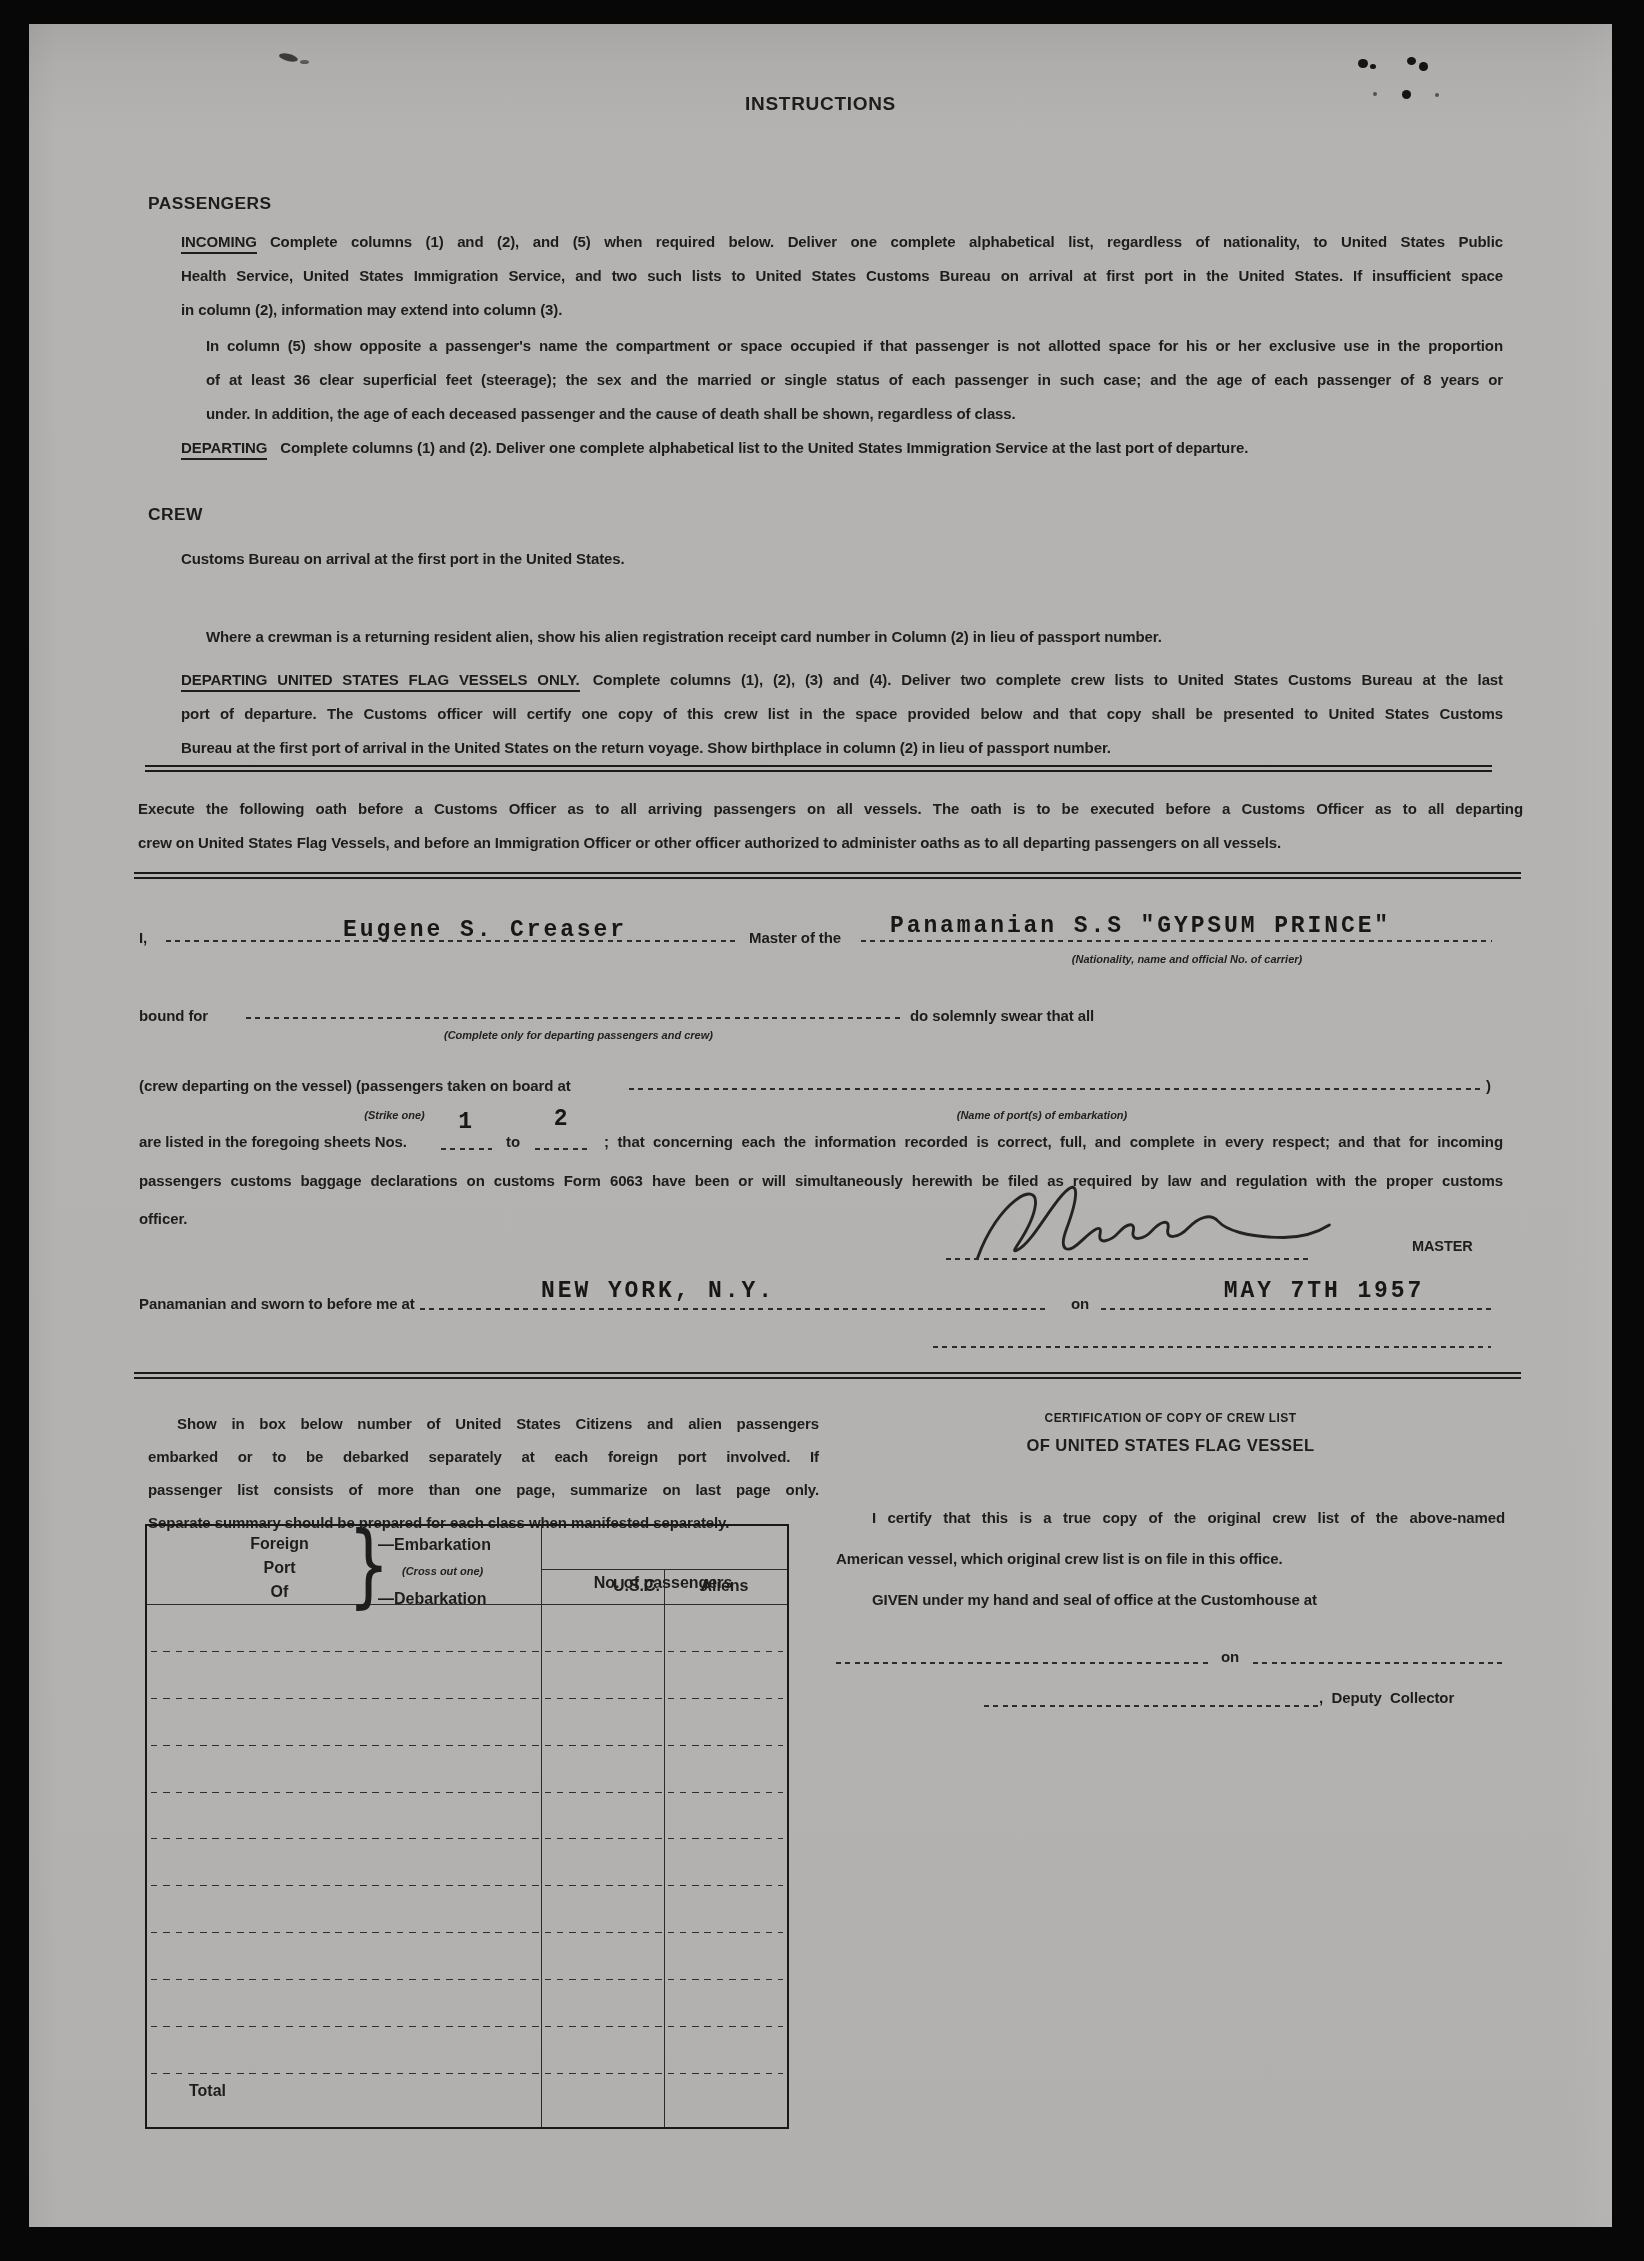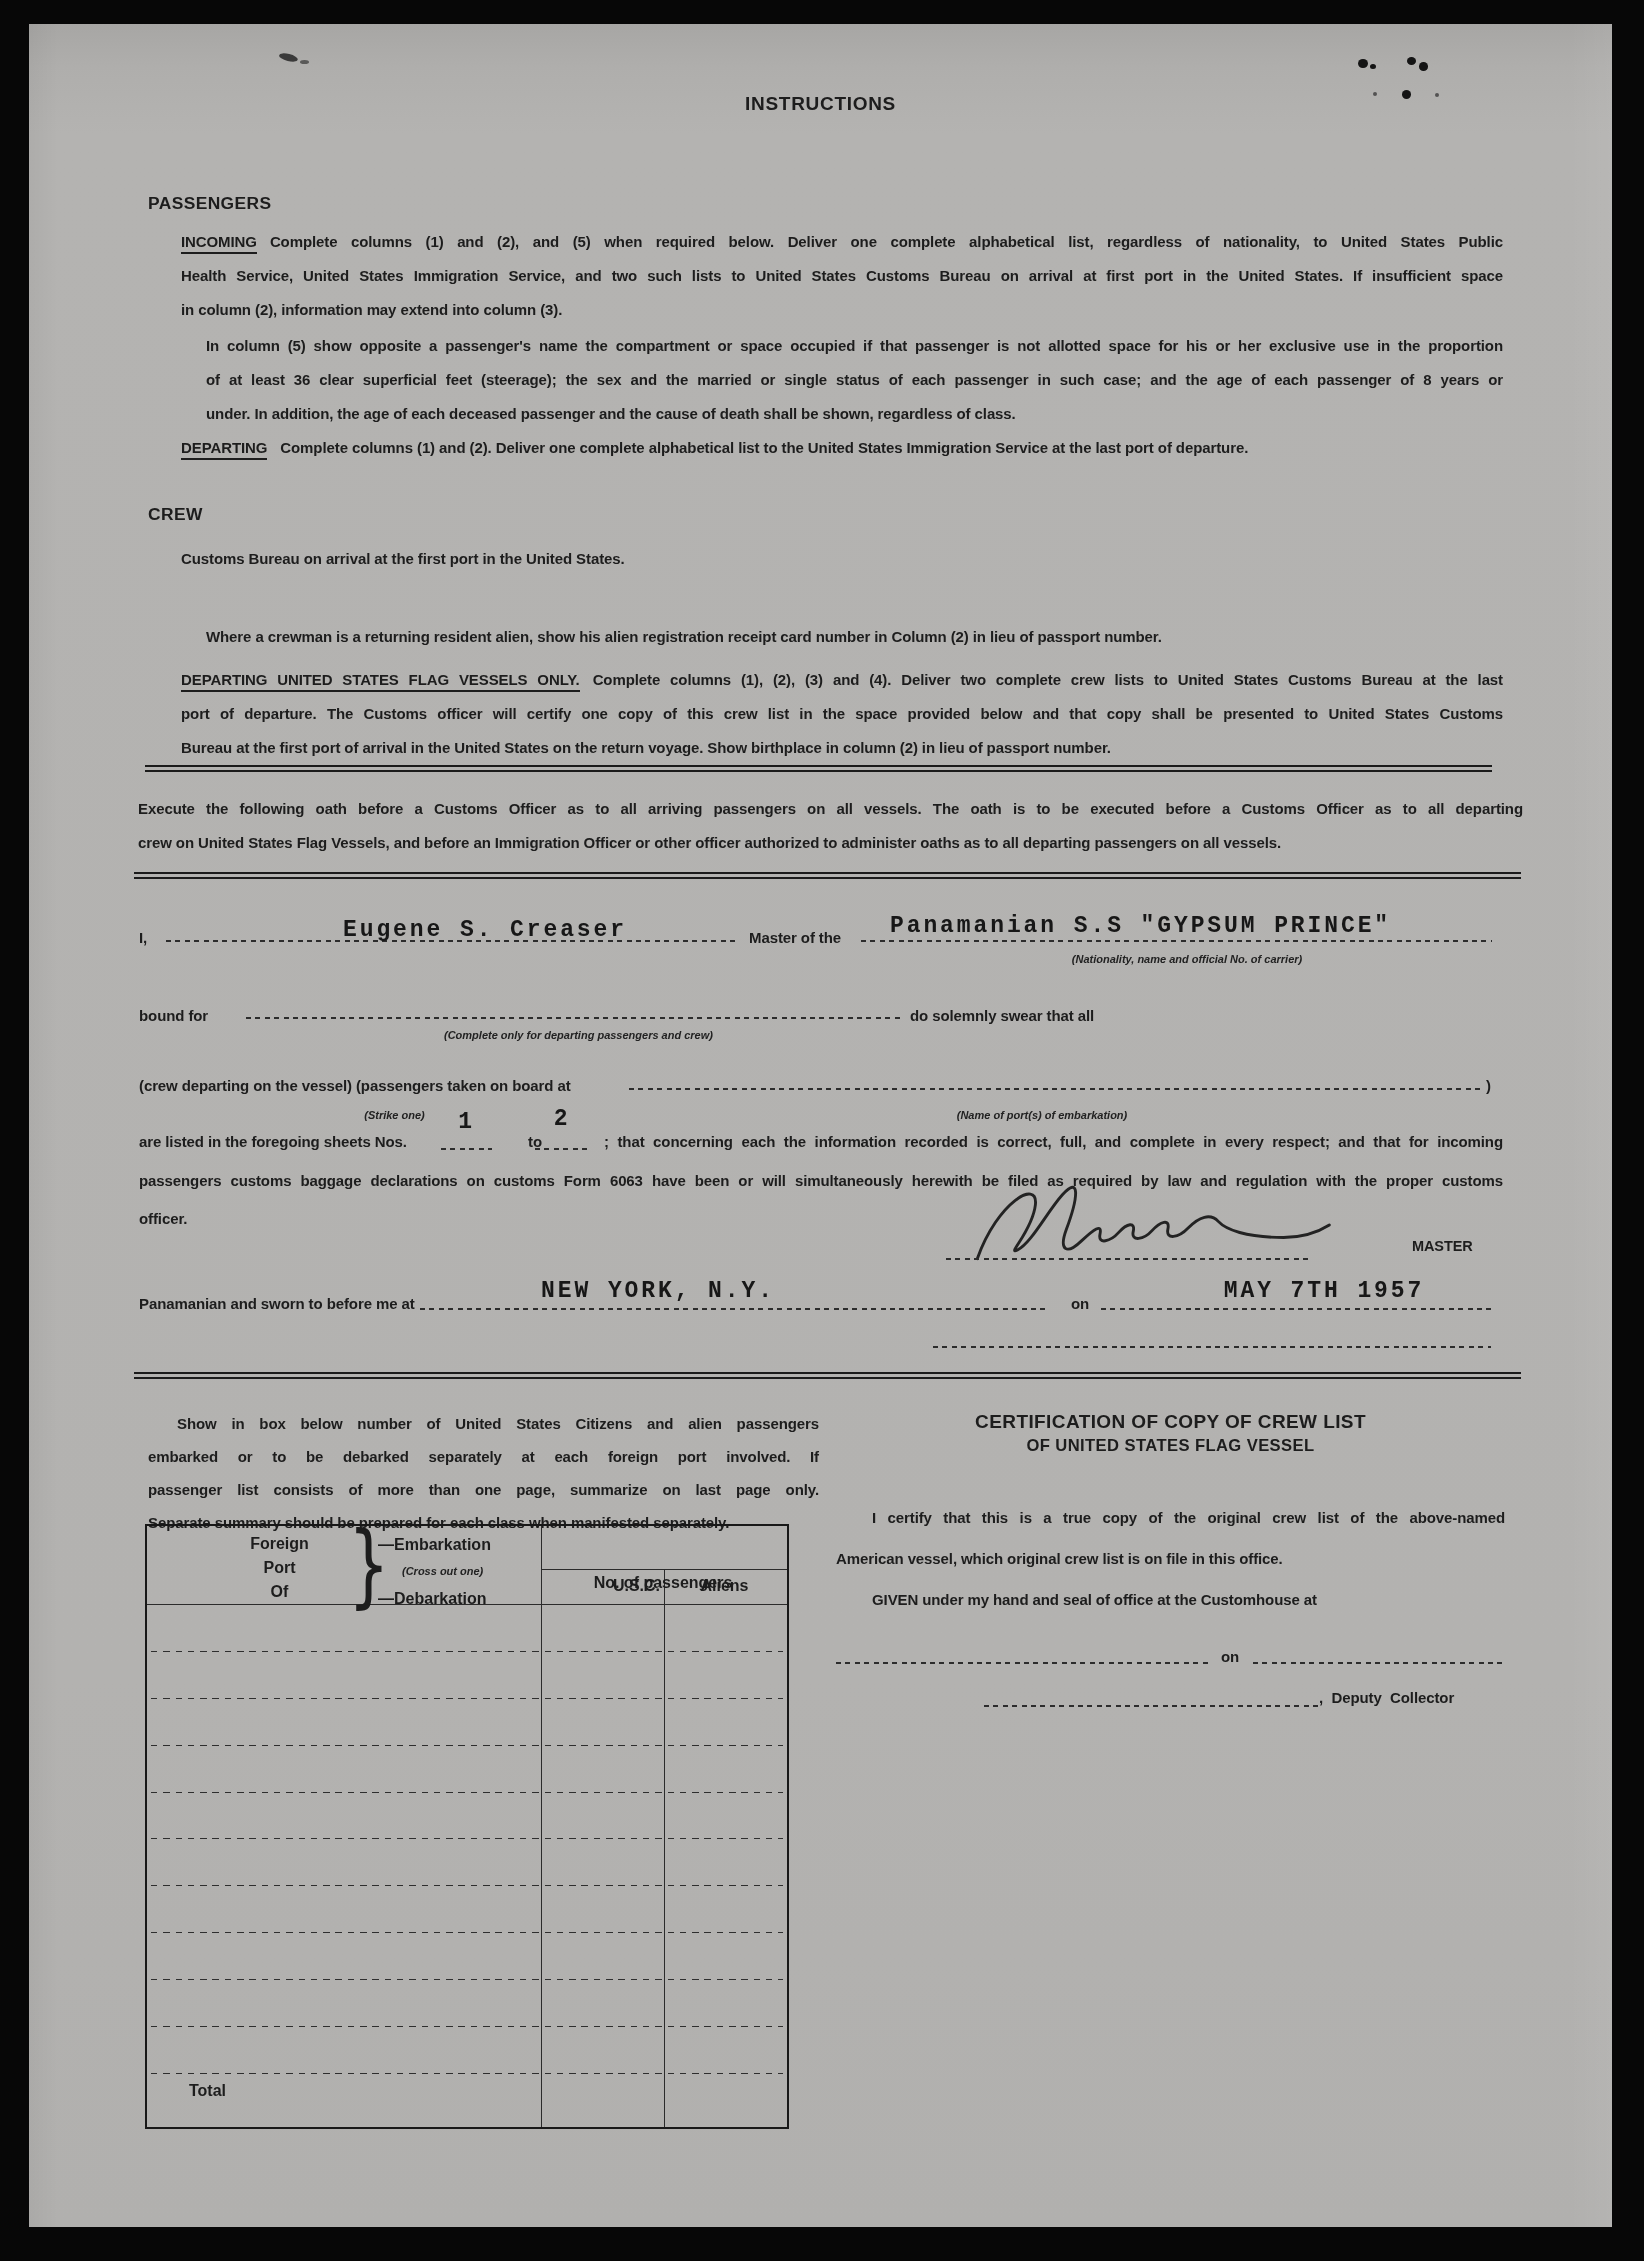--- a/index.html
+++ b/index.html
@@ -125,21 +125,21 @@
 
   <span class="abs b nw" style="left:110px;top:1052px;">(crew departing on the vessel) (passengers taken on board at</span>
   <div class="dots" style="left:600px;top:1064px;width:854px;"></div>
   <span class="abs b nw" style="left:1457px;top:1052px;">)</span>
   <div class="abs cap" style="left:293px;top:1085px;width:145px;">(Strike one)</div>
   <div class="abs cap" style="left:832px;top:1085px;width:362px;">(Name of port(s) of embarkation)</div>
 
   <span class="abs b nw" style="left:110px;top:1108px;">are listed in the foregoing sheets Nos.</span>
   <div class="dots" style="left:412px;top:1124px;width:51px;"></div>
   <span class="abs tw" style="left:412px;top:1085px;width:51px;">1</span>
-  <span class="abs b nw" style="left:499px;top:1108px;">to</span>
+  <span class="abs b nw" style="left:477px;top:1108px;">to</span>
   <div class="dots" style="left:506px;top:1124px;width:54px;"></div>
   <span class="abs tw" style="left:506px;top:1082px;width:54px;">2</span>
   <div class="abs b jl" style="left:575px;top:1108px;width:899px;">; that concerning each the information recorded is correct, full, and complete in every respect; and that for incoming</div>
 
   <div class="abs b jl" style="left:110px;top:1147px;width:1364px;">passengers customs baggage declarations on customs Form 6063 have been or will simultaneously herewith be filed as required by law and regulation with the proper customs</div>
   <span class="abs b nw" style="left:110px;top:1185px;">officer.</span>
 
   <svg class="sig" width="391" height="109" viewBox="0 0 540 150" aria-label="handwritten signature">
     <path d="M28,122 C60,45 118,16 112,52 C106,88 68,120 84,113 C104,104 128,62 150,40 C176,14 172,44 153,88 C141,116 151,124 173,105 C191,90 203,82 199,97 C195,112 213,108 225,96 C237,84 249,82 245,96 C241,110 259,108 271,96 C283,84 297,80 293,95 C289,110 307,108 321,95 C337,80 353,76 363,88 C373,100 400,112 452,115 C478,116 500,110 516,101" fill="none" stroke="#232323" stroke-width="4" stroke-linecap="round"></path>
   </svg>
@@ -157,21 +157,21 @@
 
   <div class="drule" style="left:105px;top:1348px;width:1387px;"></div>
 
   <div class="abs b para note jlnote" style="left:119px;top:1390px;width:671px;">
       <div class="line jl" style="text-indent: 29px;">Show in box below number of United States Citizens and alien passengers</div>
       <div class="line jl">embarked or to be debarked separately at each foreign port involved.  If</div>
       <div class="line jl">passenger list consists of more than one page, summarize on last page only.</div>
       <div class="line">Separate summary should be prepared for each class when manifested separately.</div>
     </div>
 
-  <div class="abs h2 ctr" style="left:807px;top:1387px;width:669px;font-size:19px;">CERTIFICATION OF COPY OF CREW LIST</div>
+  <div class="abs h2 ctr" style="left:807px;top:1387px;width:669px;font-size:12px;">CERTIFICATION OF COPY OF CREW LIST</div>
   <div class="abs h2 ctr" style="left:807px;top:1412px;width:669px;font-size:16.6px;">OF UNITED STATES FLAG VESSEL</div>
 
   <div class="abs b jl" style="left:807px;top:1484px;width:669px;text-indent:36px;">I certify that this is a true copy of the original crew list of the above-named</div>
   <div class="abs b" style="left:807px;top:1525px;width:669px;">American vessel, which original crew list is on file in this office.</div>
   <div class="abs b" style="left:807px;top:1566px;width:669px;text-indent:36px;">GIVEN under my hand and seal of office at the Customhouse at</div>
 
   <div class="dots" style="left:807px;top:1638px;width:373px;"></div>
   <span class="abs b nw" style="left:1192px;top:1623px;">on</span>
   <div class="dots" style="left:1224px;top:1638px;width:250px;"></div>
 

